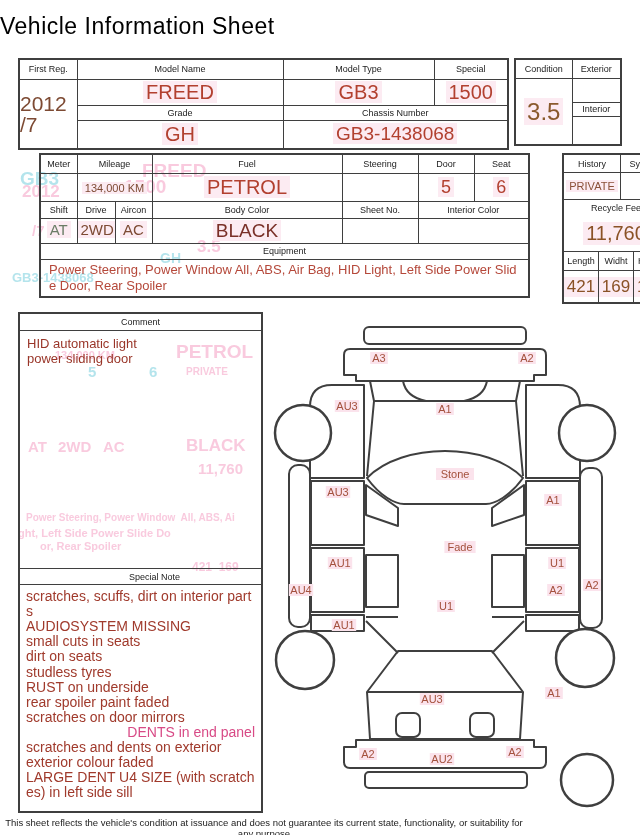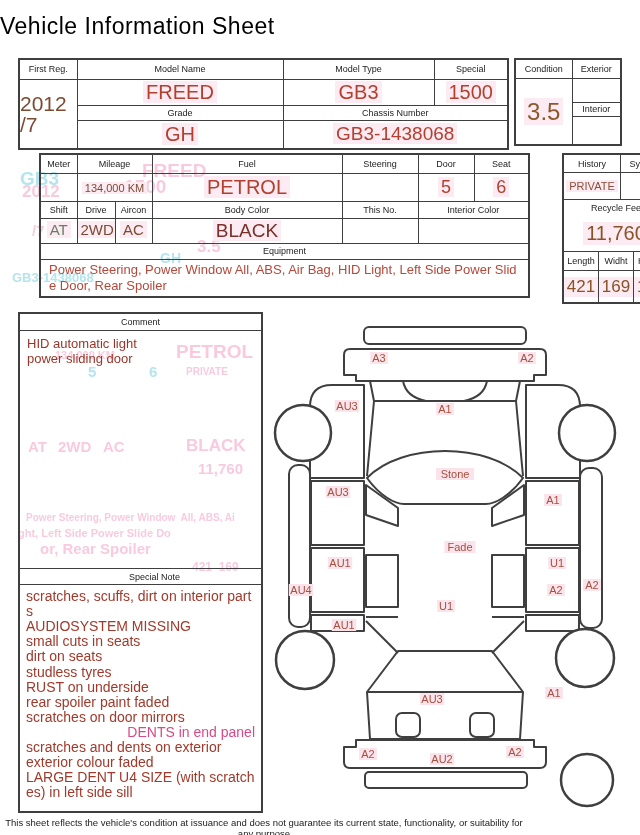--- a/index.html
+++ b/index.html
@@ -69,21 +69,21 @@
     <span class="ghost cyan" style="left: 88px; top: 363px; font-size: 15px;">5</span>
     <span class="ghost cyan" style="left: 149px; top: 363px; font-size: 15px;">6</span>
     <span class="ghost pink" style="left: 186px; top: 366px; font-size: 10px;">PRIVATE</span>
     <span class="ghost pink" style="left: 28px; top: 438px; font-size: 15px;">AT</span>
     <span class="ghost pink" style="left: 58px; top: 438px; font-size: 15px;">2WD</span>
     <span class="ghost pink" style="left: 103px; top: 438px; font-size: 15px;">AC</span>
     <span class="ghost pink" style="left: 186px; top: 436px; font-size: 17px;">BLACK</span>
     <span class="ghost pink" style="left: 198px; top: 460px; font-size: 15px;">11,760</span>
     <span class="ghost pink" style="left: 26px; top: 512px; font-size: 10px;">Power Steering, Power Window  All, ABS, Ai</span>
     <span class="ghost pink" style="left: 18px; top: 527px; font-size: 11px;">ght, Left Side Power Slide Do</span>
-    <span class="ghost pink" style="left: 40px; top: 540px; font-size: 15px;">or, Rear Spoiler</span>
+    <span class="ghost pink" style="left: 40px; top: 540px; font-size: 11px;">or, Rear Spoiler</span>
     <span class="ghost pink" style="left: 192px; top: 560px; font-size: 12px;">421  169</span>
   </div>
 
 <table class="tbl" style="left:18px;top:58px;width:489px;">
   <colgroup>
       <col style="width:58px">
       <col style="width:206px">
       <col style="width:151px">
       <col style="width:74px">
     </colgroup>
@@ -159,21 +159,21 @@
     <td class="v"><span class="hl red fs20">PETROL</span></td>
     <td class="v"></td>
     <td class="v"><span class="hl red fs18">5</span></td>
     <td class="v"><span class="hl red fs18">6</span></td>
   </tr>
   <tr style="height:17px">
     <th>Shift</th>
     <th>Drive</th>
     <th>Aircon</th>
     <th>Body Color</th>
-    <th>This No.</th>
+    <th>Sheet No.</th>
     <th colspan="2">Interior Color</th>
   </tr>
   <tr style="height:25px">
     <td class="v"><span class="hl green fs15">AT</span></td>
     <td class="v"><span class="hl brown fs15">2WD</span></td>
     <td class="v"><span class="hl brown fs15">AC</span></td>
     <td class="v"><span class="hl" style="color:#7a3028;font-size:19px;">BLACK</span></td>
     <td class="v"></td>
     <td colspan="2" class="v"></td>
   </tr>

